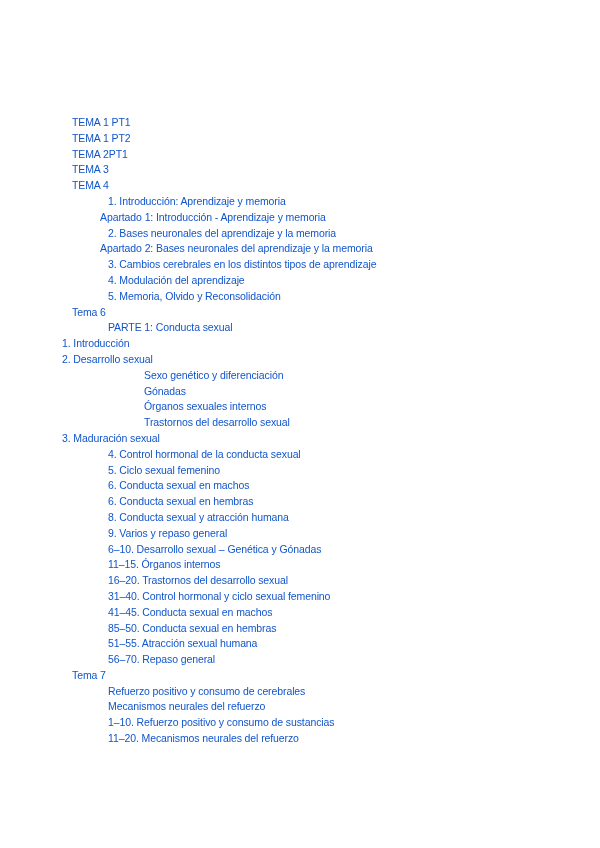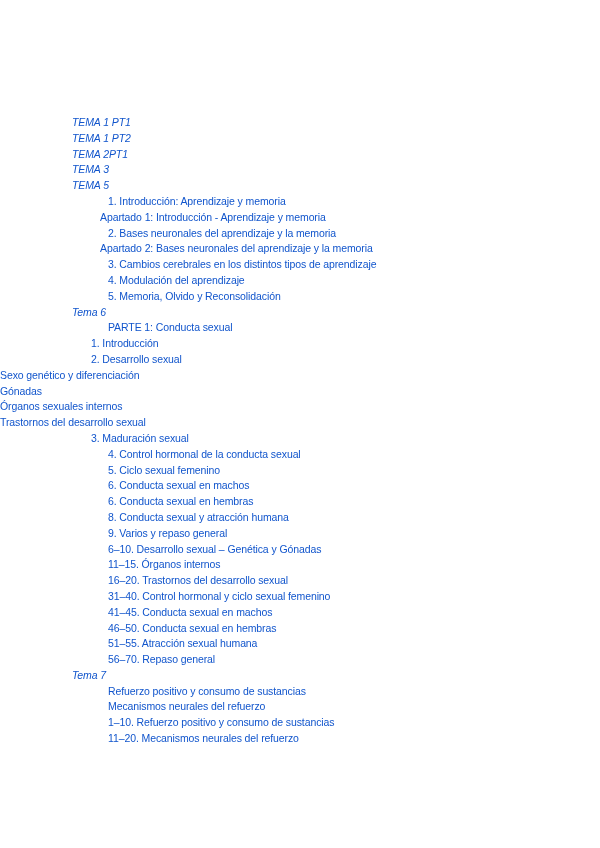--- a/index.html
+++ b/index.html
@@ -3,35 +3,35 @@
 <meta charset="utf-8">
 <style>
   html, body { margin: 0; padding: 0; background: #ffffff; }
   body { width: 600px; height: 848px; position: relative; overflow: hidden;
          font-family: "Liberation Sans", sans-serif; }
   .toc { position: absolute; top: 115px; left: 0; width: 600px; }
   .toc a { display: block; position: relative; height: 15.8px; line-height: 15.8px;
            font-size: 10.5px; color: #1155cc; text-decoration: underline;
            white-space: nowrap; letter-spacing: -0.1px; }
   .toc a span { display: inline-block; }
-  .l0 { padding-left: 72px; font-style: italic; }
+  .l0 { padding-left: 72px; }
   .la { padding-left: 100px; }
   .l1 { padding-left: 108px; }
-  .l2 { padding-left: 91px; }
-  .l3 { }
+  .l2 { padding-left: 62px; }
+  .l3 { padding-left: 144px; }
 </style>
 </head>
 <body>
 
 <nav class="toc">
   <a class="l0"><span>TEMA 1 PT1</span></a>
   <a class="l0"><span>TEMA 1 PT2</span></a>
   <a class="l0"><span>TEMA 2PT1</span></a>
   <a class="l0"><span>TEMA 3</span></a>
-  <a class="l0"><span>TEMA 5</span></a>
+  <a class="l0"><span>TEMA 4</span></a>
   <a class="l1"><span>1. Introducción: Aprendizaje y memoria</span></a>
   <a class="la"><span>Apartado 1: Introducción - Aprendizaje y memoria</span></a>
   <a class="l1"><span>2. Bases neuronales del aprendizaje y la memoria</span></a>
   <a class="la"><span>Apartado 2: Bases neuronales del aprendizaje y la memoria</span></a>
   <a class="l1"><span>3. Cambios cerebrales en los distintos tipos de aprendizaje</span></a>
   <a class="l1"><span>4. Modulación del aprendizaje</span></a>
   <a class="l1"><span>5. Memoria, Olvido y Reconsolidación</span></a>
   <a class="l0"><span>Tema 6</span></a>
   <a class="l1"><span>PARTE 1: Conducta sexual</span></a>
   <a class="l2"><span>1. Introducción</span></a>
@@ -45,21 +45,21 @@
   <a class="l1"><span>5. Ciclo sexual femenino</span></a>
   <a class="l1"><span>6. Conducta sexual en machos</span></a>
   <a class="l1"><span>6. Conducta sexual en hembras</span></a>
   <a class="l1"><span>8. Conducta sexual y atracción humana</span></a>
   <a class="l1"><span>9. Varios y repaso general</span></a>
   <a class="l1"><span>6–10. Desarrollo sexual – Genética y Gónadas</span></a>
   <a class="l1"><span>11–15. Órganos internos</span></a>
   <a class="l1"><span>16–20. Trastornos del desarrollo sexual</span></a>
   <a class="l1"><span>31–40. Control hormonal y ciclo sexual femenino</span></a>
   <a class="l1"><span>41–45. Conducta sexual en machos</span></a>
-  <a class="l1"><span>46–50. Conducta sexual en hembras</span></a>
+  <a class="l1"><span>85–50. Conducta sexual en hembras</span></a>
   <a class="l1"><span>51–55. Atracción sexual humana</span></a>
   <a class="l1"><span>56–70. Repaso general</span></a>
   <a class="l0"><span>Tema 7</span></a>
-  <a class="l1"><span>Refuerzo positivo y consumo de sustancias</span></a>
+  <a class="l1"><span>Refuerzo positivo y consumo de cerebrales</span></a>
   <a class="l1"><span>Mecanismos neurales del refuerzo</span></a>
   <a class="l1"><span>1–10. Refuerzo positivo y consumo de sustancias</span></a>
   <a class="l1"><span>11–20. Mecanismos neurales del refuerzo</span></a>
 </nav>
 
 </body></html>

